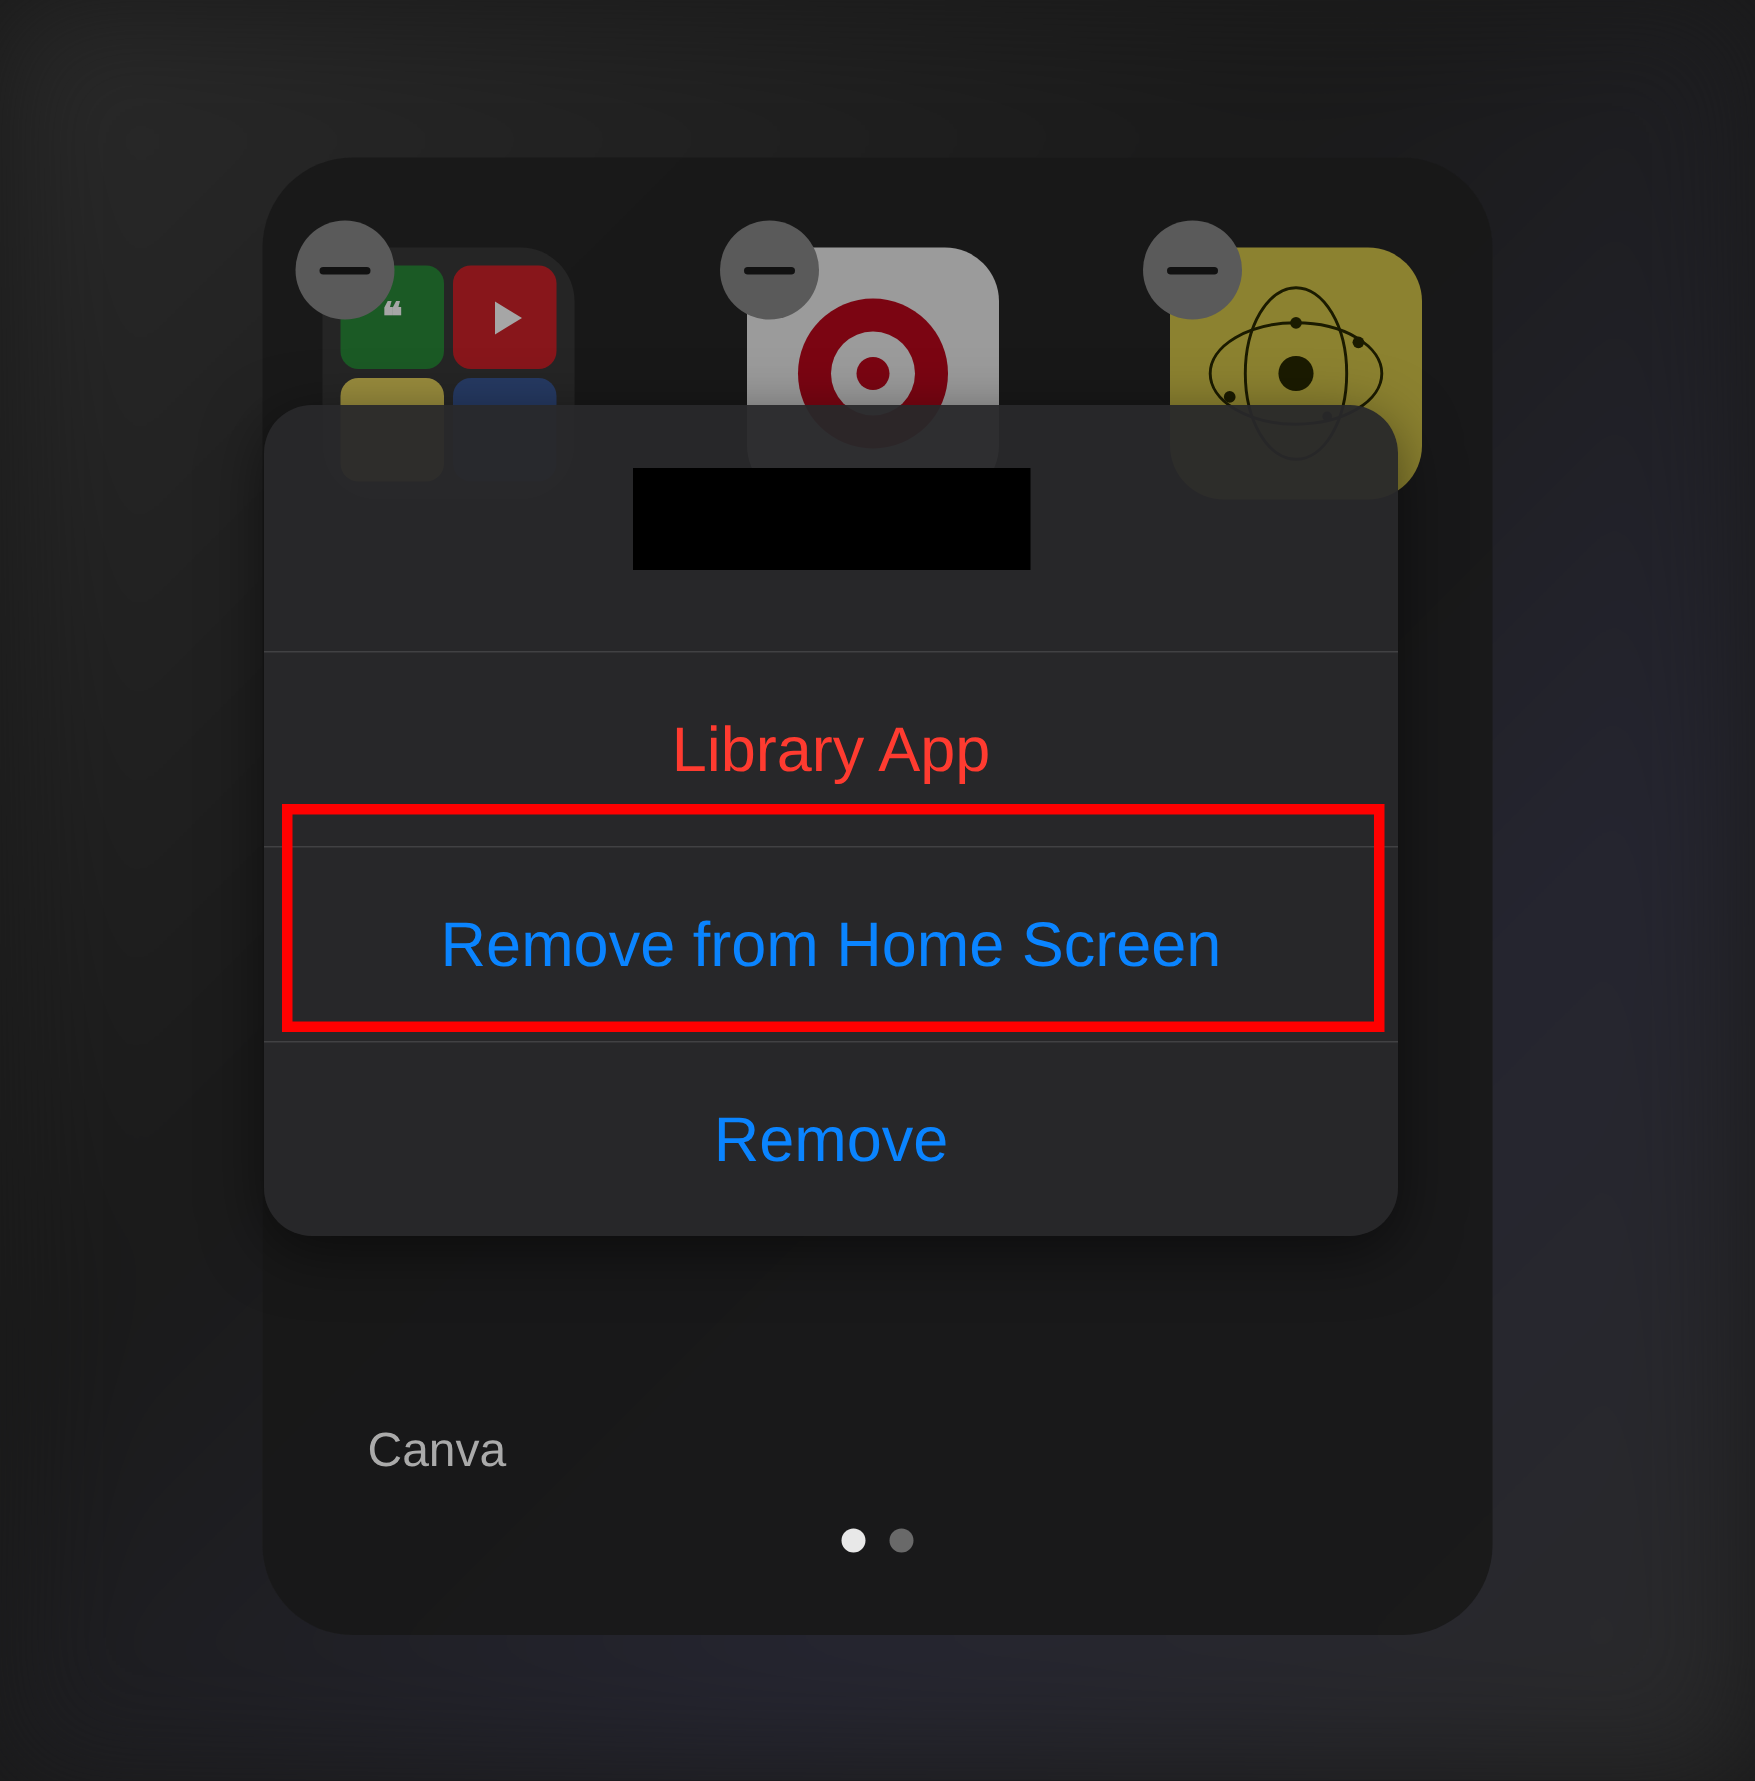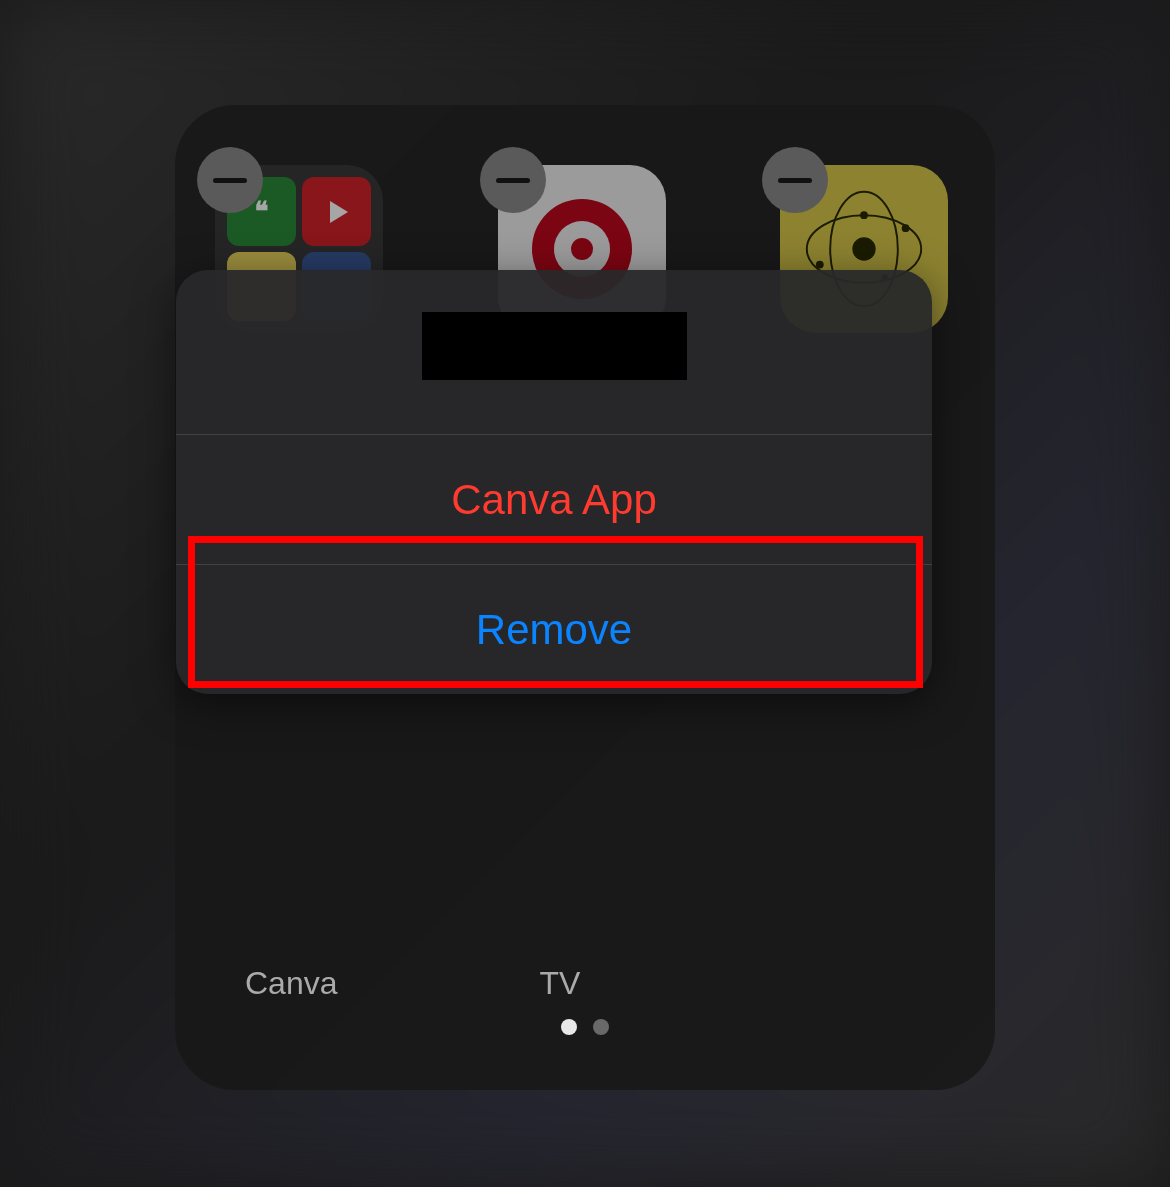--- a/index.html
+++ b/index.html
@@ -137,21 +137,21 @@
 
     .dim-overlay {
       position: absolute;
       inset: 0;
       background: rgba(0,0,0,0.35);
       border-radius: 60px;
     }
 
     .app-labels {
       position: absolute;
-      bottom: 88px;
+      bottom: 105px;
       left: 40px;
       right: 40px;
       display: flex;
     }
     .app-label-cell {
       flex: 1;
       text-align: center;
       color: #aaa;
       font-size: 32px;
       font-weight: 400;
@@ -302,35 +302,35 @@
         </svg>
       </div>
     </div>
 
   </div>
 
   <div class="dim-overlay"></div>
 
   <div class="app-labels">
     <div class="app-label-cell">Canva</div>
-    <div class="app-label-cell center">TV</div>
     <div class="app-label-cell"></div>
   </div>
 
   <div class="page-dots">
     <div class="dot active"></div>
     <div class="dot"></div>
   </div>
 
 </div>
 
 <div class="alert">
   <div class="alert-header">
     <div class="alert-title-row">
       <span class="redacted"></span>
     </div>
   </div>
 
-  <div class="alert-button destructive">Canva App</div>
+  <div class="alert-button destructive">Library App</div>
+  <div class="alert-button default">Remove from Home Screen</div>
   <div class="alert-button default">Remove</div>
 </div>
 
 <div class="highlight-box"></div>
 
 </body></html>

